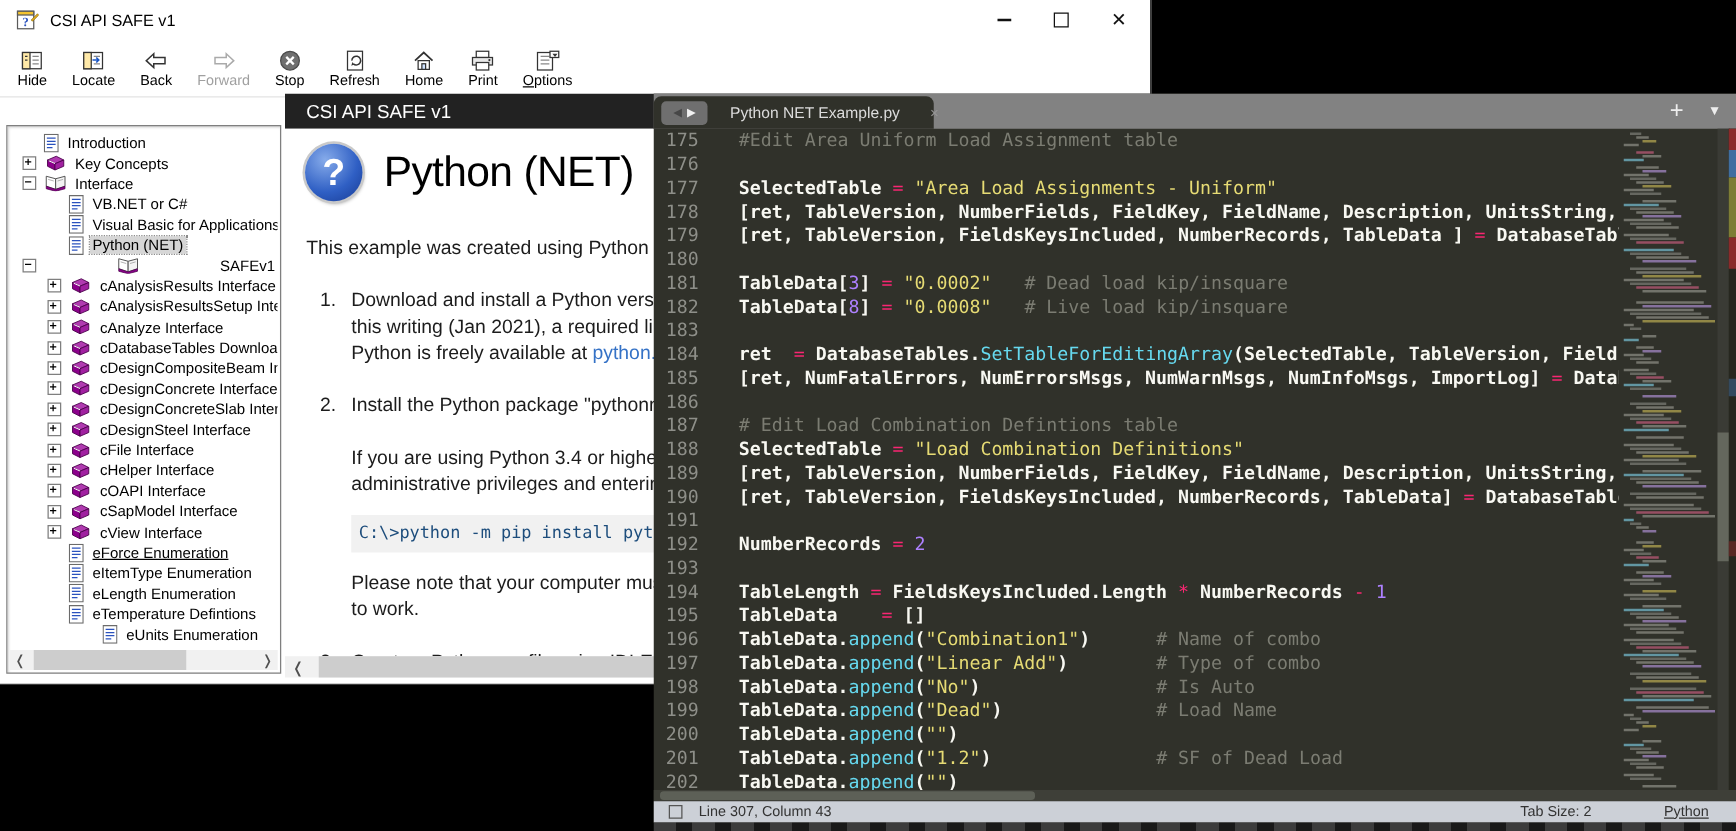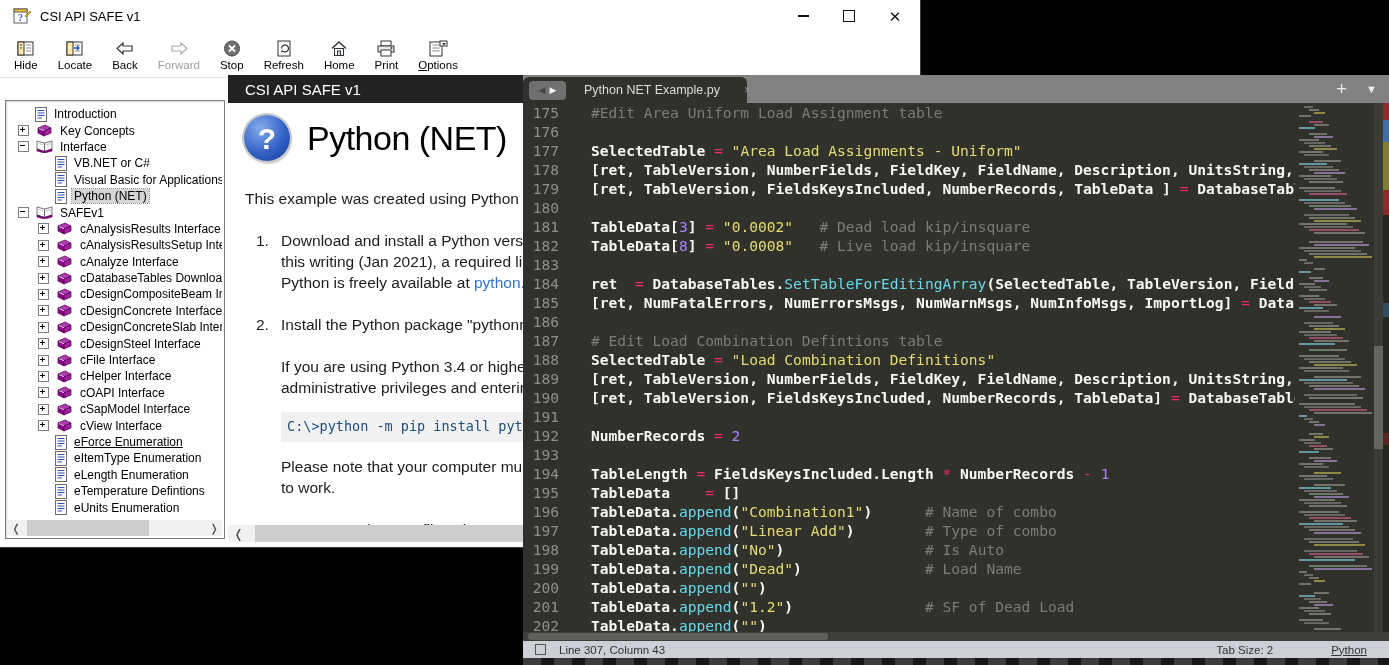--- a/index.html
+++ b/index.html
@@ -304,21 +304,21 @@
             <svg width="12" height="15" viewBox="0 0 12 15">
               <rect x="0.5" y="0.5" width="11" height="14" fill="#fff" stroke="#6b6b6b"></rect>
               <line x1="2.5" y1="3.5" x2="9.5" y2="3.5" stroke="#2a52be"></line>
               <line x1="2.5" y1="6" x2="9.5" y2="6" stroke="#2a52be"></line>
               <line x1="2.5" y1="8.5" x2="9.5" y2="8.5" stroke="#2a52be"></line>
               <line x1="2.5" y1="11" x2="7" y2="11" stroke="#2a52be"></line>
             </svg>
           </span>
           <span class="tlabel">Python (NET)</span>
         </div>
-        <div class="titem" style="padding-left: 10px;">
+        <div class="titem" style="padding-left: 10px; justify-content: space-between;">
           <span class="ebox minus">
             <i></i>
           </span>
           <span class="ticon">
             <svg width="17" height="13" viewBox="0 0 17 13">
               <path d="M8.5 3 L1 1 L1 9 L8.5 11.5 Z" fill="#fff" stroke="#555" stroke-width="0.8"></path>
               <path d="M8.5 3 L16 1 L16 9 L8.5 11.5 Z" fill="#f3f3f3" stroke="#555" stroke-width="0.8"></path>
               <path d="M1 9 L8.5 11.5 L16 9 L16 11 L8.5 13 L1 11 Z" fill="#8b008b" stroke="#4a004a" stroke-width="0.6"></path>
               <line x1="2.5" y1="3.5" x2="7" y2="4.8" stroke="#9a9a9a" stroke-width="0.6"></line>
               <line x1="10" y1="4.8" x2="14.5" y2="3.5" stroke="#9a9a9a" stroke-width="0.6"></line>
@@ -562,21 +562,21 @@
             <svg width="12" height="15" viewBox="0 0 12 15">
               <rect x="0.5" y="0.5" width="11" height="14" fill="#fff" stroke="#6b6b6b"></rect>
               <line x1="2.5" y1="3.5" x2="9.5" y2="3.5" stroke="#2a52be"></line>
               <line x1="2.5" y1="6" x2="9.5" y2="6" stroke="#2a52be"></line>
               <line x1="2.5" y1="8.5" x2="9.5" y2="8.5" stroke="#2a52be"></line>
               <line x1="2.5" y1="11" x2="7" y2="11" stroke="#2a52be"></line>
             </svg>
           </span>
           <span class="tlabel">eTemperature Defintions</span>
         </div>
-        <div class="titem" style="padding-left: 47px;">
+        <div class="titem" style="padding-left: 74px;">
           <span class="ticon">
             <svg width="12" height="15" viewBox="0 0 12 15">
               <rect x="0.5" y="0.5" width="11" height="14" fill="#fff" stroke="#6b6b6b"></rect>
               <line x1="2.5" y1="3.5" x2="9.5" y2="3.5" stroke="#2a52be"></line>
               <line x1="2.5" y1="6" x2="9.5" y2="6" stroke="#2a52be"></line>
               <line x1="2.5" y1="8.5" x2="9.5" y2="8.5" stroke="#2a52be"></line>
               <line x1="2.5" y1="11" x2="7" y2="11" stroke="#2a52be"></line>
             </svg>
           </span>
           <span class="tlabel">eUnits Enumeration</span>

